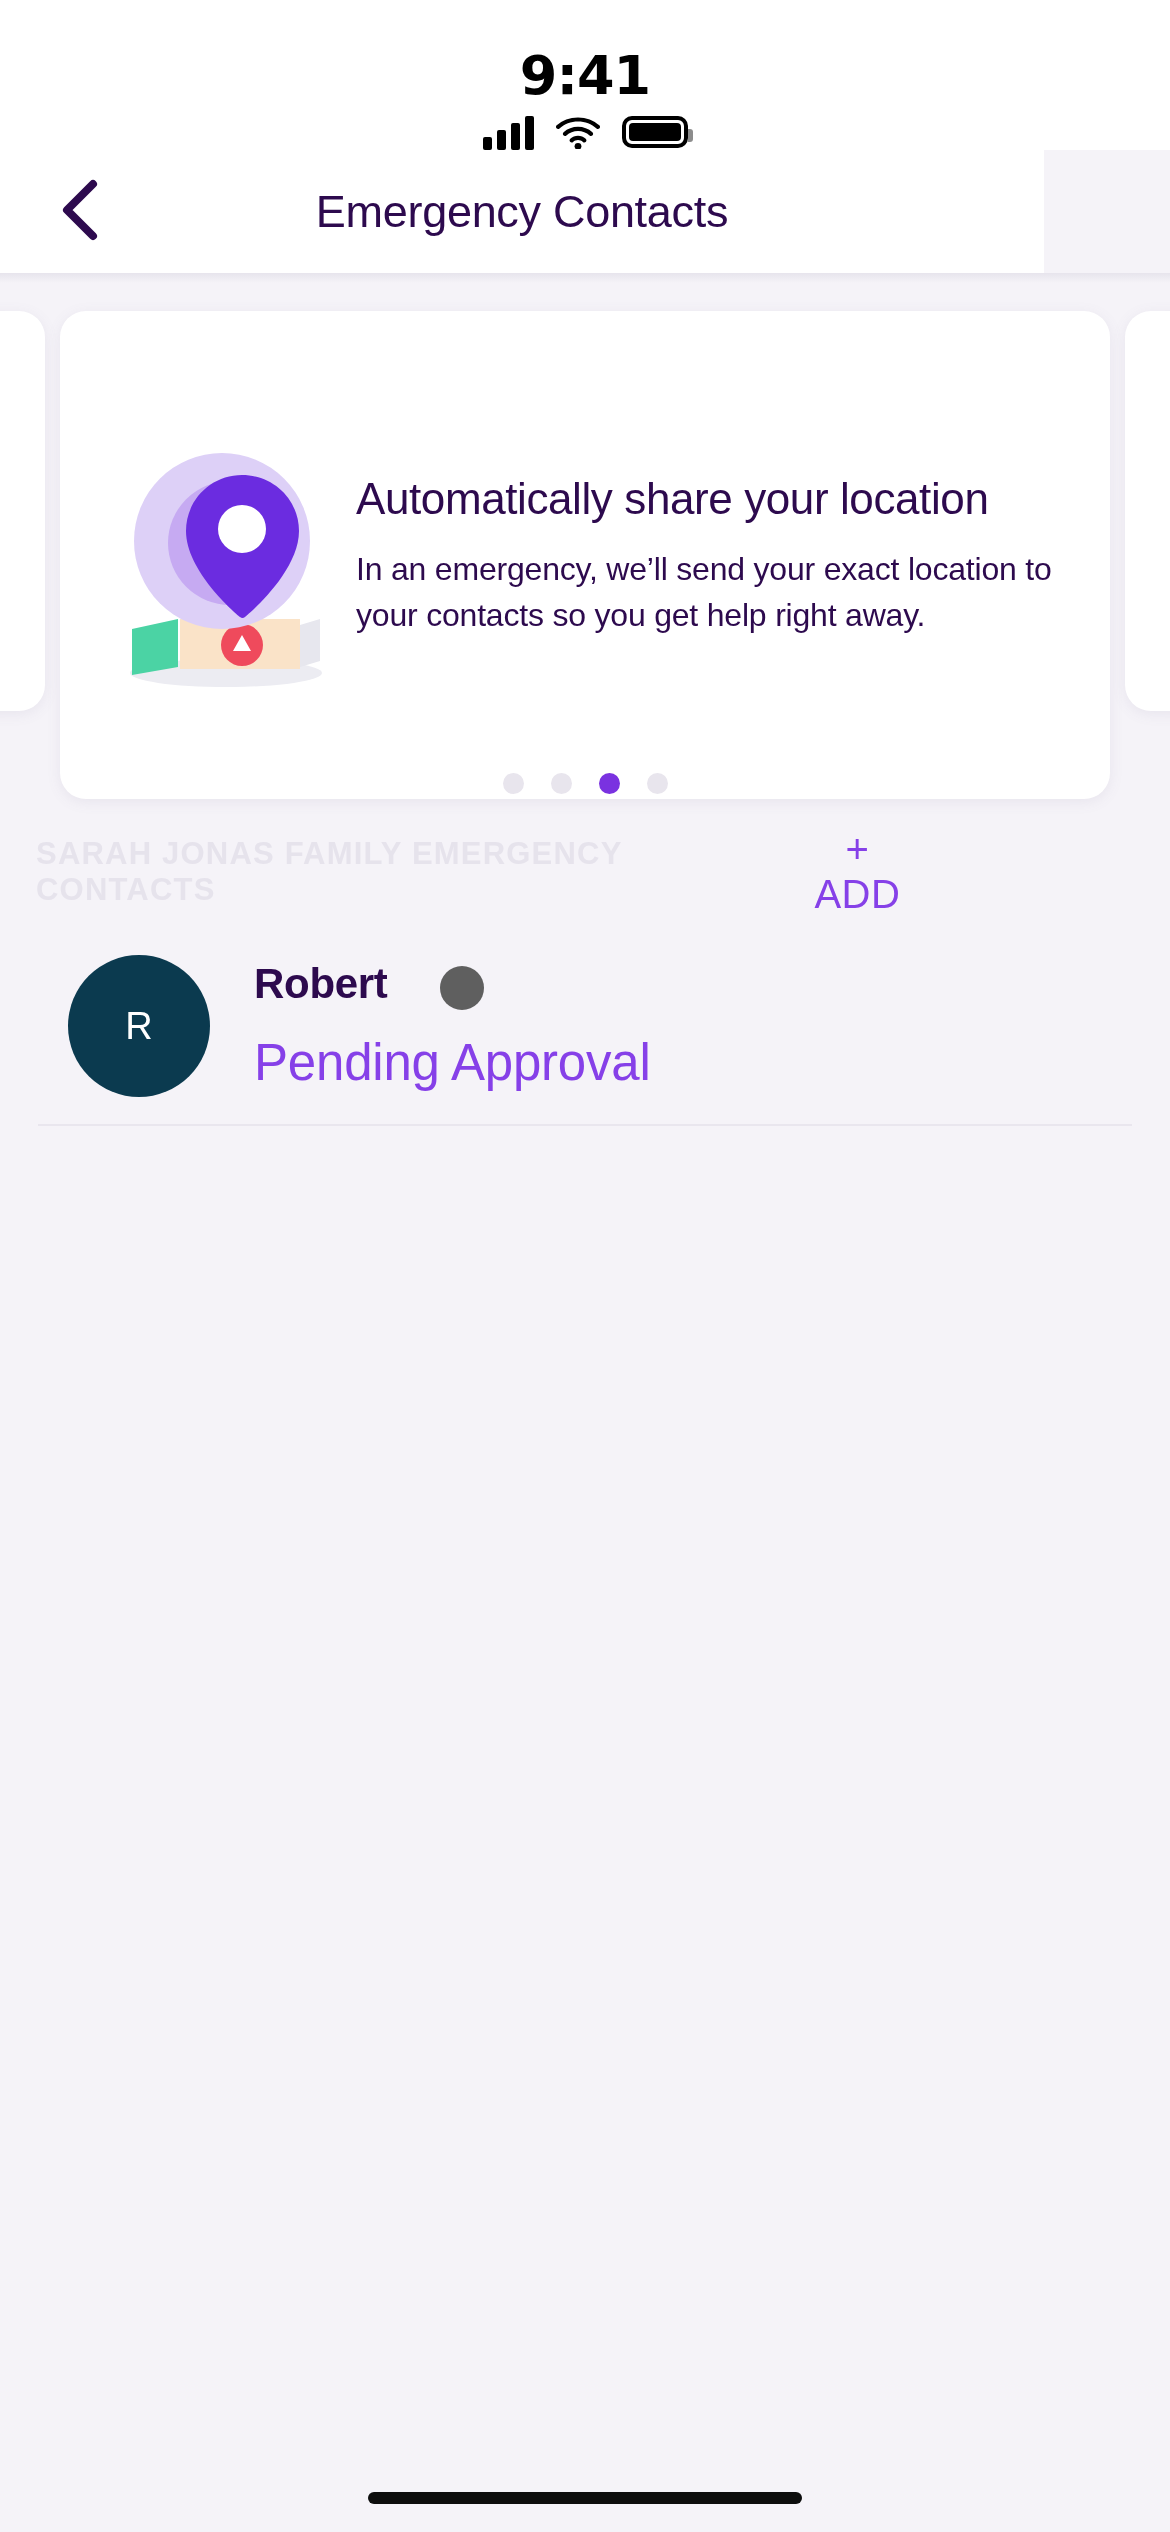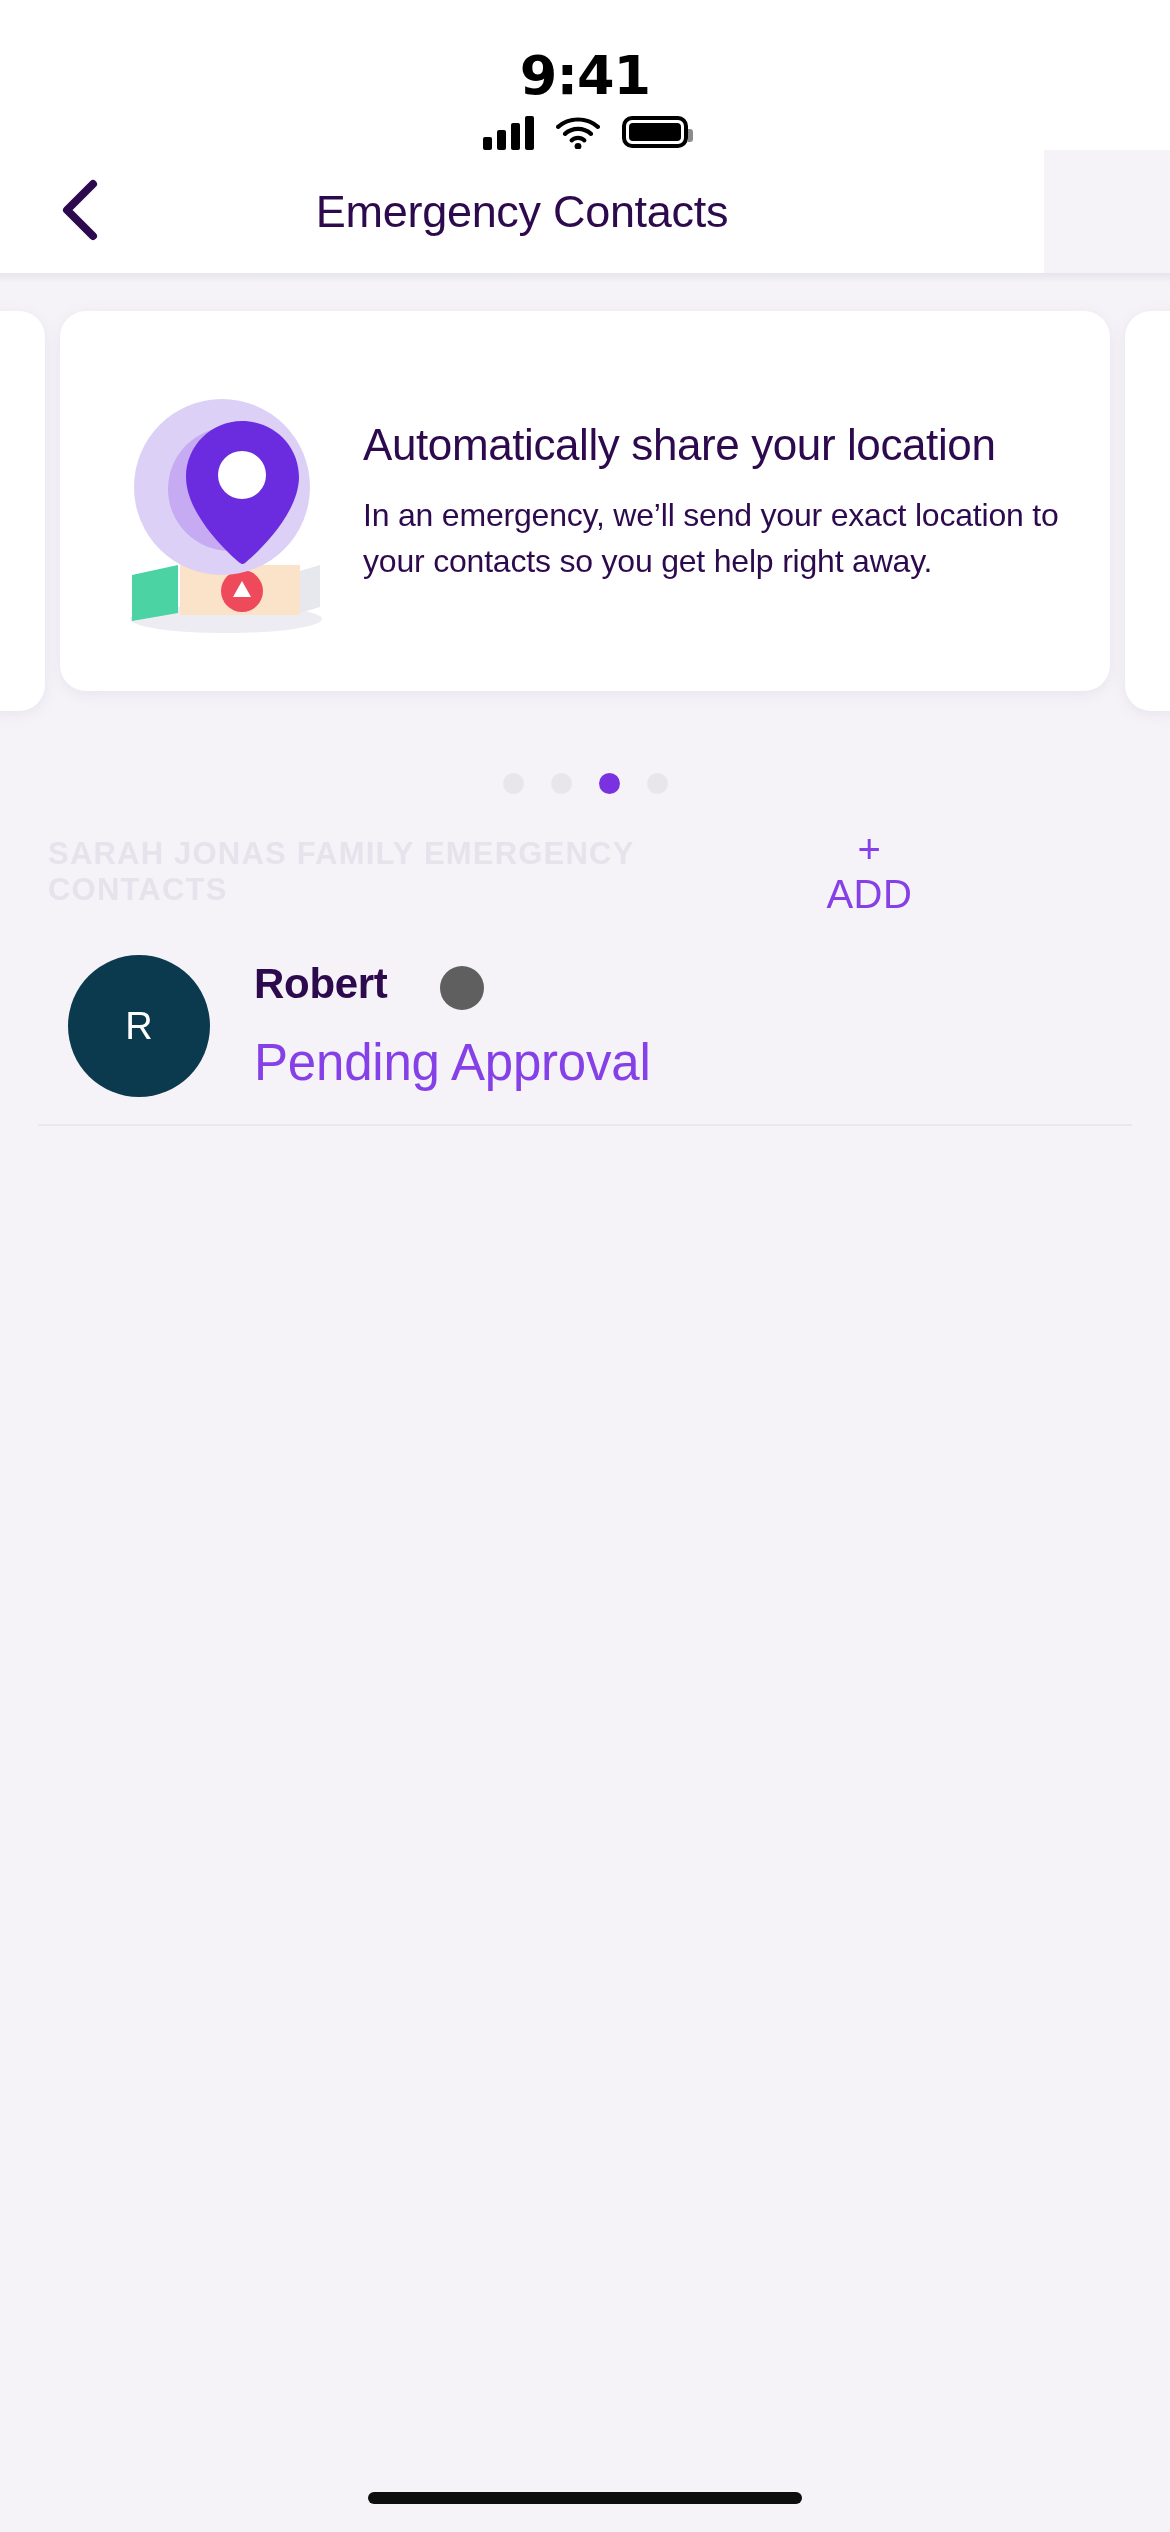--- a/index.html
+++ b/index.html
@@ -69,22 +69,22 @@
   
   .carousel{
     position:absolute; top:283px; left:0; width:1170px; height:465px;
   }
   .card{
     position:absolute; top:28px;
     background:#ffffff; border-radius:26px;
     box-shadow:0 3px 14px rgba(120,110,150,.10);
   }
   .card-main{
-    left:60px; width:1050px; height:380px;
-    display:flex; align-items:center; padding:0 22px 0 34px;gap:7px;
+    left:60px; width:1050px; height:488px;
+    display:flex; align-items:center; padding:0 22px 0 34px;
   }
   .card-peek-left{
     left:-1005px; width:1050px; height:400px;
   }
   .card-peek-right{
     left:1125px; width:1050px; height:400px;
   }
 
   
   .illus{
@@ -107,21 +107,21 @@
     position:absolute; top:773px; left:0; width:1170px;
     display:flex; justify-content:center; align-items:center; gap:27px;
   }
   .dot{
     width:21px; height:21px; border-radius:50%; background:#e8e5ed;
   }
   .dot.active{ background:#7a32e0; }
 
   
   .section-row{
-    position:absolute; top:840px; left:12px; width:950px; height:64px;
+    position:absolute; top:840px; left:0; width:950px; height:64px;
     display:flex; align-items:center; justify-content:space-between;
     padding:0 34px 0 36px;
   }
   .section-title{
     font-size:31px; font-weight:700; letter-spacing:1.2px;
     color:#e6e3ec;
   }
   .add-btn{
     font-size:40px; font-weight:400; color:#8640e8; letter-spacing:0.5px;
     background:none; border:none; cursor:pointer;

